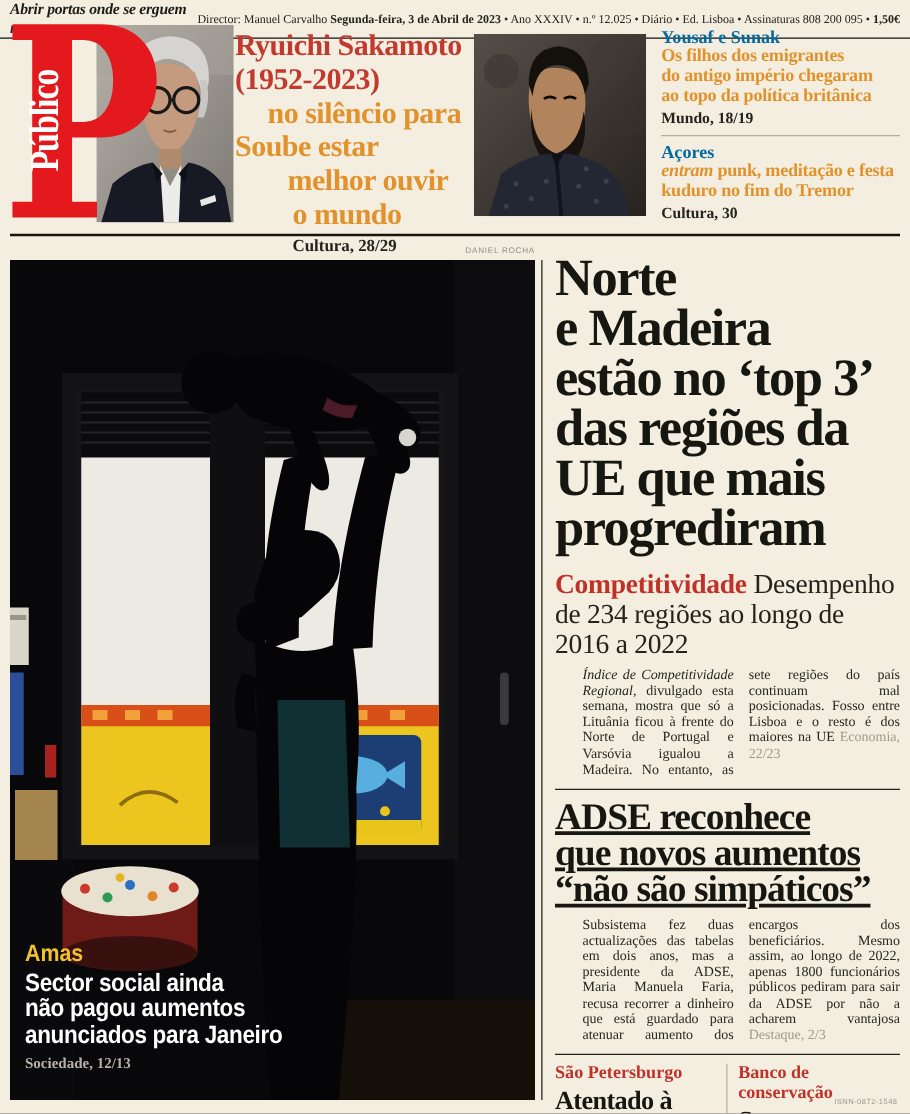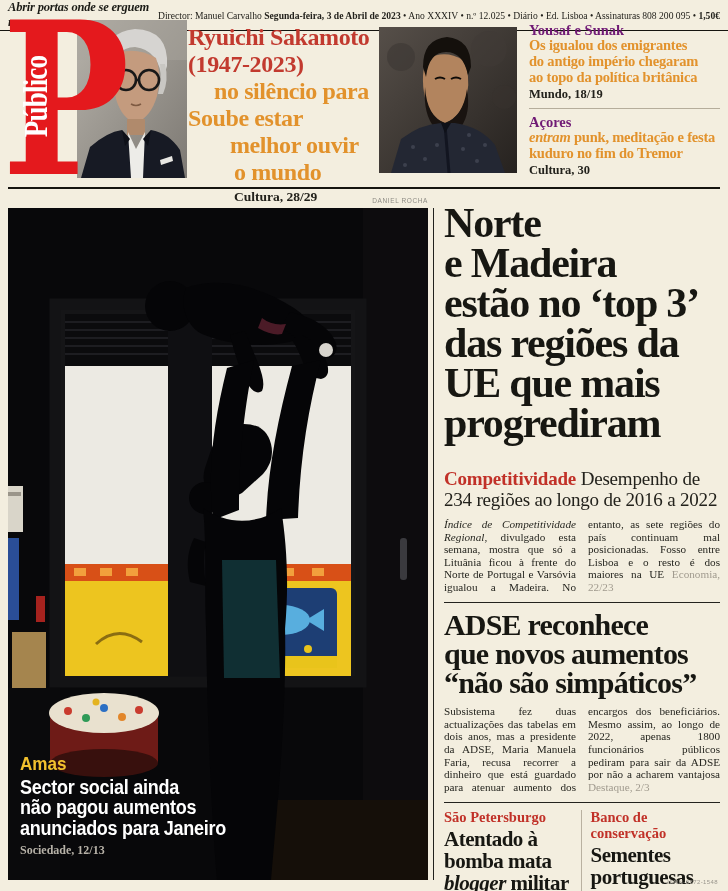--- a/index.html
+++ b/index.html
@@ -22,50 +22,50 @@
              display:flex;align-items:center;justify-content:center;}
   .logo-vert span{display:block;transform:rotate(-90deg) scaleX(.82);white-space:nowrap;
                   font-weight:bold;font-size:33px;color:#fff;letter-spacing:-1px;}
   .sak-photo{position:absolute;left:69px;top:2px;width:110px;height:158px;z-index:2;overflow:hidden;}
   .yousaf-photo{position:absolute;left:371px;top:9px;width:138px;height:146px;overflow:hidden;}
   .sak-text{position:absolute;left:180px;top:6px;width:195px;z-index:1;}
   .sak-kicker{font-size:24px;line-height:27px;font-weight:bold;color:#c23a2f;white-space:pre-line;letter-spacing:-.4px;}
   .sak-line{font-size:24px;line-height:27px;font-weight:bold;color:#e2922c;letter-spacing:-.4px;}
   .sak-ref{font-size:13.5px;font-weight:bold;color:#23221c;margin-top:3px;}
   .teasers{position:absolute;left:521px;top:4px;width:191px;}
-  .t-kicker{font-size:14.5px;font-weight:bold;color:#701a75;line-height:1.12;}
+  .t-kicker{font-size:14.5px;font-weight:bold;color:#0369a1;line-height:1.12;}
   .t-title{font-size:14.5px;font-weight:bold;color:#e2922c;line-height:1.1;white-space:pre-line;letter-spacing:-.2px;}
   .t-title i{font-style:italic;}
   .t-ref{font-size:12.5px;font-weight:bold;color:#23221c;margin-top:1px;}
   .t-div{border:none;border-top:1px solid #b5ad9b;margin:6px 0 5px;}
   
   .credit{position:absolute;left:8px;top:197px;width:420px;text-align:right;
           font-family:"Liberation Sans",sans-serif;font-size:6.5px;color:#8d8b84;
           letter-spacing:.6px;}
   
   .mainphoto{position:absolute;left:8px;top:208px;width:420px;height:672px;background:#1d4ed8;}
   .overlay{position:absolute;left:12px;top:546px;z-index:5;font-family:"Liberation Sans","DejaVu Sans",sans-serif;}
   .ov-kicker{font-size:19px;font-weight:bold;color:#f2c12e;transform:scaleX(.9);transform-origin:left;line-height:1.1;}
   .ov-head{font-size:20px;font-weight:bold;color:#fff;line-height:1.03;white-space:pre-line;
            transform:scaleX(.9);transform-origin:left;margin-top:2px;letter-spacing:-.3px;}
   .ov-ref{font-size:12px;font-weight:bold;color:#b7b2a8;margin-top:4px;font-family:"Liberation Serif",serif;}
   
   .vrule{position:absolute;left:433px;top:208px;width:1px;height:672px;background:#21211d;}
   .rightcol{position:absolute;left:444px;top:203px;width:276px;}
   .lead-head{font-size:42px;line-height:40px;font-weight:bold;color:#171712;
              letter-spacing:-1.2px;white-space:pre-line;}
-  .lead-sub{margin-top:26px;font-size:19px;line-height:1.08;color:#23221c;letter-spacing:-.2px;}
+  .lead-sub{margin-top:12px;font-size:22px;line-height:1.08;color:#23221c;letter-spacing:-.2px;}
   .lead-sub b{color:#c13128;font-weight:bold;}
   .bodytxt{margin-top:8px;font-size:11.2px;line-height:1.12;color:#262620;
-           columns:2;column-gap:12px;text-align:justify;}
+           columns:2;column-gap:12px;text-align:justify;margin-left:22px;}
   .bodytxt i{font-style:italic;}
   .ref{color:#a09a8e;}
   .rule{border:none;border-top:1.5px solid #23231e;margin:9px 0 7px;}
   .adse-head{font-size:30px;line-height:29px;font-weight:bold;color:#171712;
-             letter-spacing:-.8px;white-space:pre-line;}
+             letter-spacing:-.8px;white-space:pre-line;text-decoration:underline;}
   .cards{display:flex;margin-top:3px;}
   .card1{width:133px;padding-right:8px;}
   .card2{width:134px;padding-left:9px;border-left:1px solid #b9b1a0;}
   .c-kicker{font-size:14.5px;font-weight:bold;color:#c13128;line-height:1.1;}
   .c-head{font-size:21px;line-height:22px;font-weight:bold;color:#171712;
           letter-spacing:-.5px;white-space:pre-line;margin-top:2px;}
   .c-head i{font-style:italic;}
   .issn{position:absolute;right:10px;top:879px;font-family:"Liberation Sans",sans-serif;
         font-size:6px;color:#9a968d;letter-spacing:.4px;}
 </style>
@@ -108,21 +108,21 @@
       </svg>
     </div>
 
     <div class="logo-p">P</div>
     <div class="logo-vert">
       <span>Público</span>
     </div>
 
     <div class="sak-text">
       <div class="sak-kicker">Ryuichi Sakamoto
-(1947-2023)</div>
+(1952-2023)</div>
       <div class="sak-line" style="margin-left:26px">no silêncio para</div>
       <div class="sak-line">Soube estar</div>
       <div class="sak-line" style="margin-left:42px">melhor ouvir</div>
       <div class="sak-line" style="margin-left:46px">o mundo</div>
       <div class="sak-ref" style="margin-left:46px">Cultura, 28/29</div>
     </div>
 
     <div class="yousaf-photo">
       <svg width="138" height="146" viewBox="0 0 138 146">
         <defs>
@@ -152,21 +152,21 @@
           <circle cx="26" cy="138" r="2"></circle>
             <circle cx="90" cy="108" r="2"></circle>
         </g>
         <path d="M62 96 L66 106 L72 96 Z" fill="#0f1118"></path>
       </svg>
     </div>
 
     <div class="teasers">
       <div>
         <div class="t-kicker">Yousaf e Sunak</div>
-        <div class="t-title">Os igualou dos emigrantes
+        <div class="t-title">Os filhos dos emigrantes
 do antigo império chegaram
 ao topo da política britânica</div>
         <div class="t-ref">Mundo, 18/19</div>
       </div>
       <hr class="t-div">
       <div>
         <div class="t-kicker">Açores</div>
         <div class="t-title"><i>entram</i><span> punk, meditação e festa
 kuduro no fim do Tremor</span></div>
         <div class="t-ref">Cultura, 30</div>

